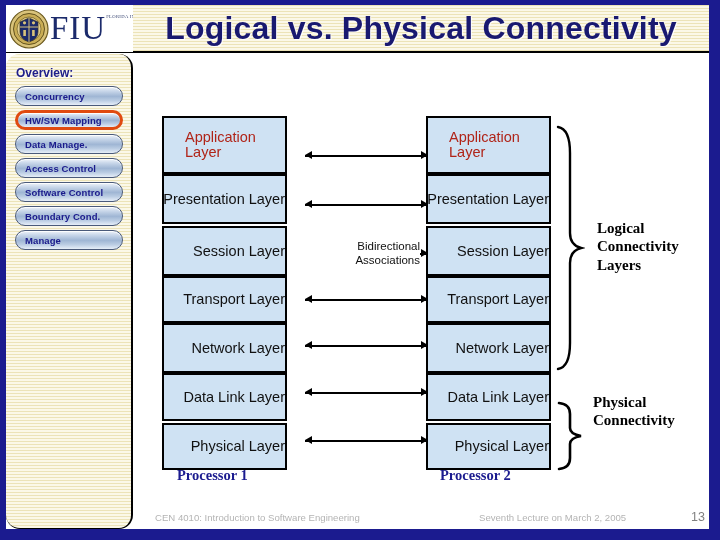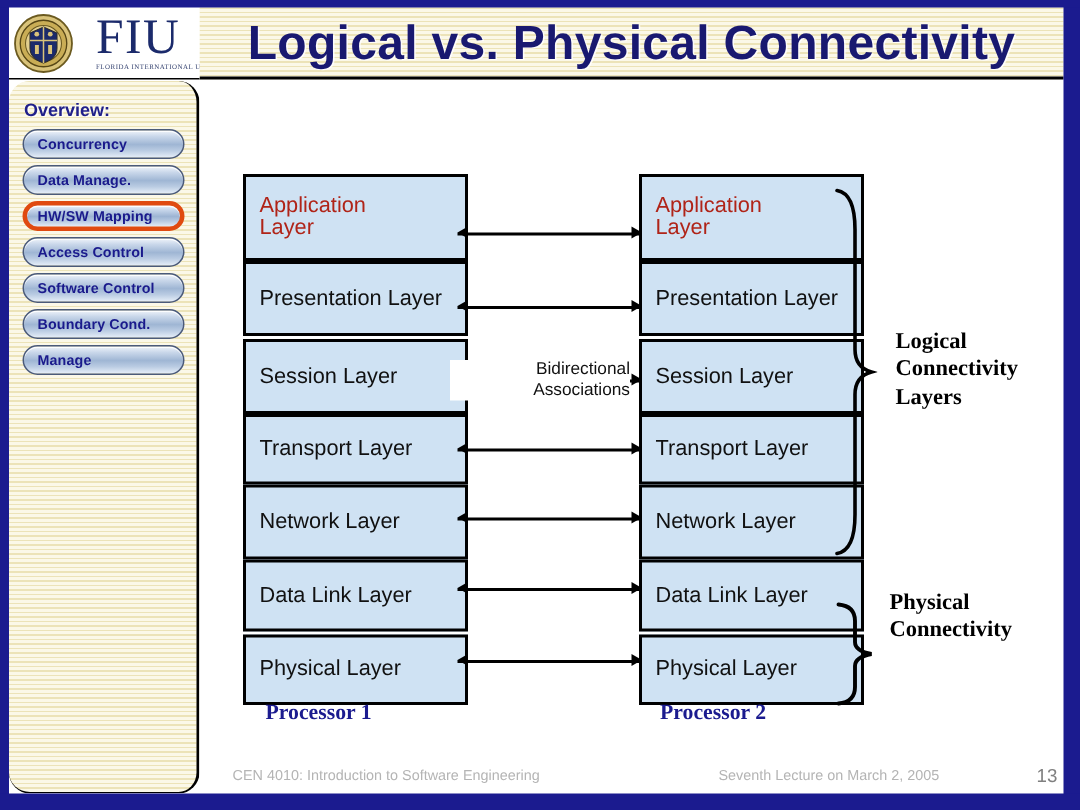--- a/index.html
+++ b/index.html
@@ -90,23 +90,23 @@
     align-items: center;
     border-bottom: 1px solid #000;
   }
   #logo-seal {
     width: 40px; height: 40px;
     margin-left: 3px;
     flex: 0 0 auto;
   }
   #logo-text-wrap {
     display: flex;
-    flex-direction: column;
-    justify-content: flex-end;
-    margin-left: 15px;
+    flex-direction: row;
+    justify-content: space-between;
+    margin-left: 1px;
     flex: 1 1 auto;
     overflow: hidden;
   }
   #logo-fiu {
     font-family: "Liberation Serif", serif;
     font-size: 33px;
     font-weight: normal;
     line-height: 0.92;
     color: #1b2a6b;
     letter-spacing: 1px;
@@ -181,25 +181,26 @@
   .stack {
     position: absolute;
     width: 145px;
   }
   #stack-left  { left: 27px;  top: 61px; }
   #stack-right { left: 291px; top: 61px; }
 
   .layer-box {
     position: absolute;
     left: 0;
-    width: 150px;
+    width: 125px;
     background: #cfe2f3;
     border: 2px solid #000000;
     display: flex;
     align-items: center;
+    justify-content: flex-end;
   }
   .layer-label {
     font-size: 14.5px;
     color: #111111;
     margin-left: 9px;
     white-space: nowrap;
     line-height: 1.02;
   }
   .layer-label.red {
     color: #b02418;
@@ -325,25 +326,25 @@
       <div id="logo-sub">FLORIDA INTERNATIONAL UNIVERSITY</div>
     </div>
   </div>
 
   <div id="sidebar" class="striped">
     <div id="overview-label">Overview:</div>
 
     <div class="nav-btn">
       <span class="nav-label">Concurrency</span>
     </div>
-    <div class="nav-btn">
-      <span class="nav-label">Data Manage.</span>
-    </div>
     <div class="nav-btn active">
       <span class="nav-label">HW/SW Mapping</span>
+    </div>
+    <div class="nav-btn">
+      <span class="nav-label">Data Manage.</span>
     </div>
     <div class="nav-btn">
       <span class="nav-label">Access Control</span>
     </div>
     <div class="nav-btn">
       <span class="nav-label">Software Control</span>
     </div>
     <div class="nav-btn">
       <span class="nav-label">Boundary Cond.</span>
     </div>

